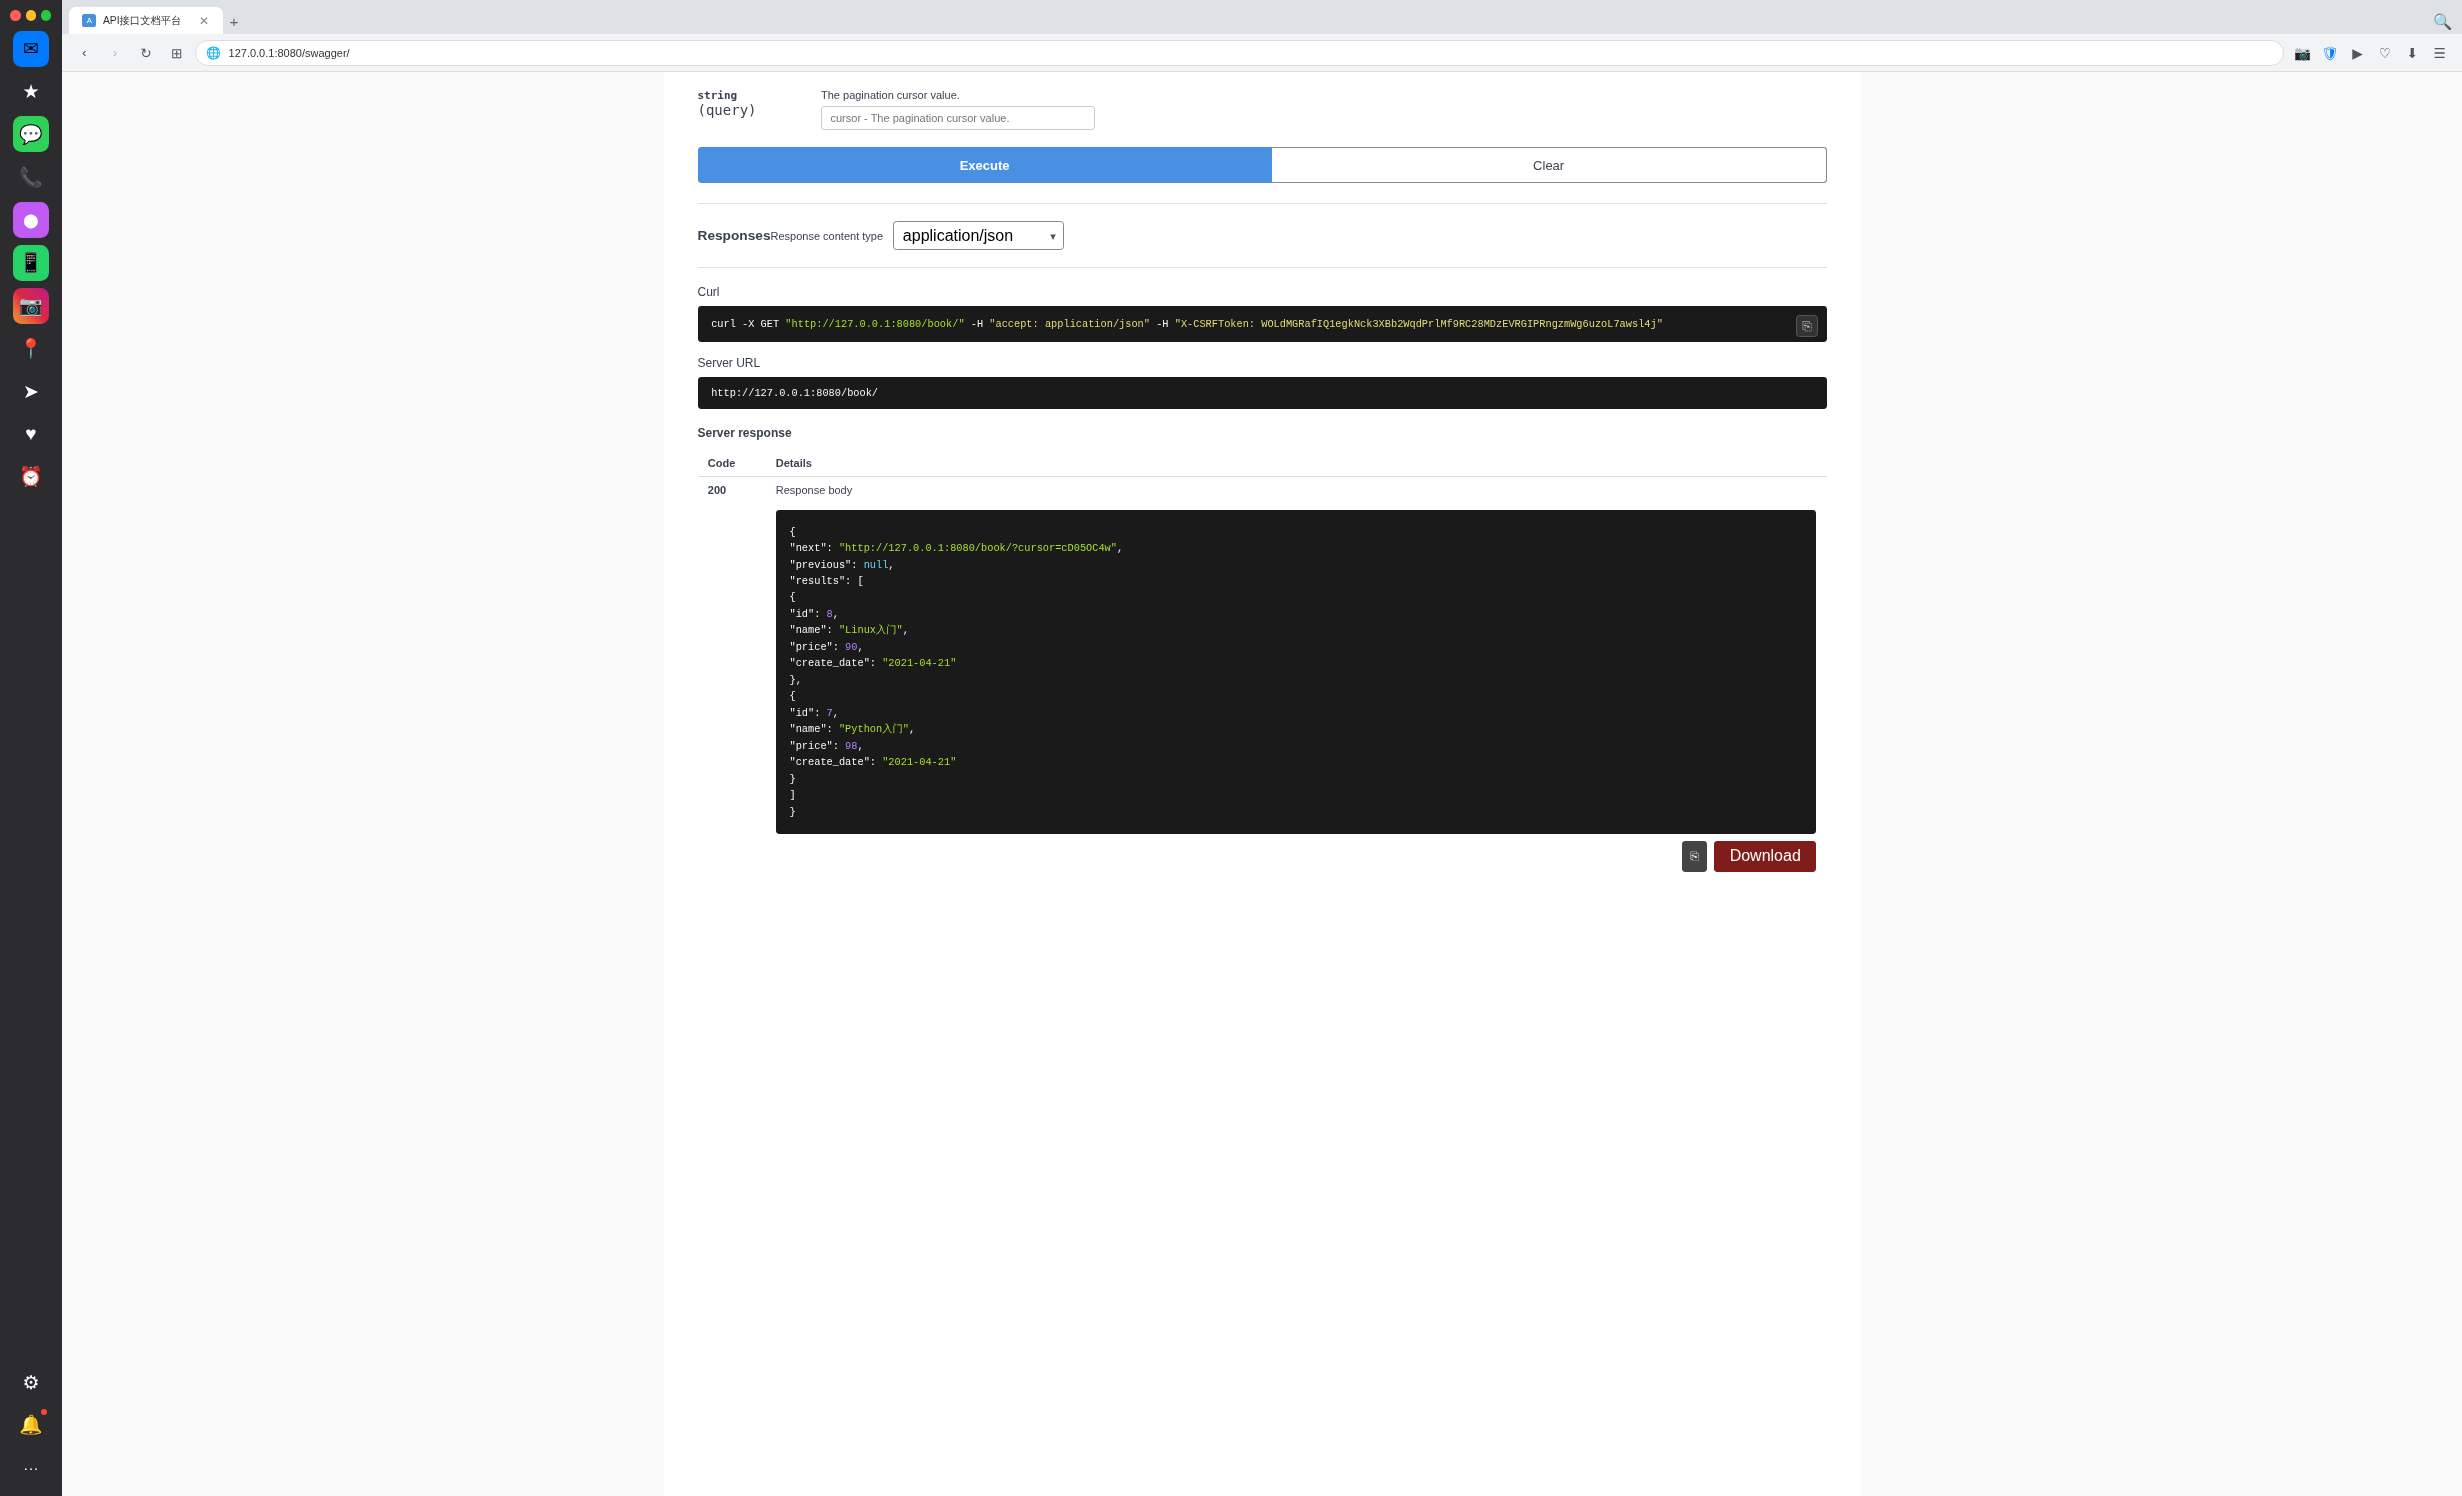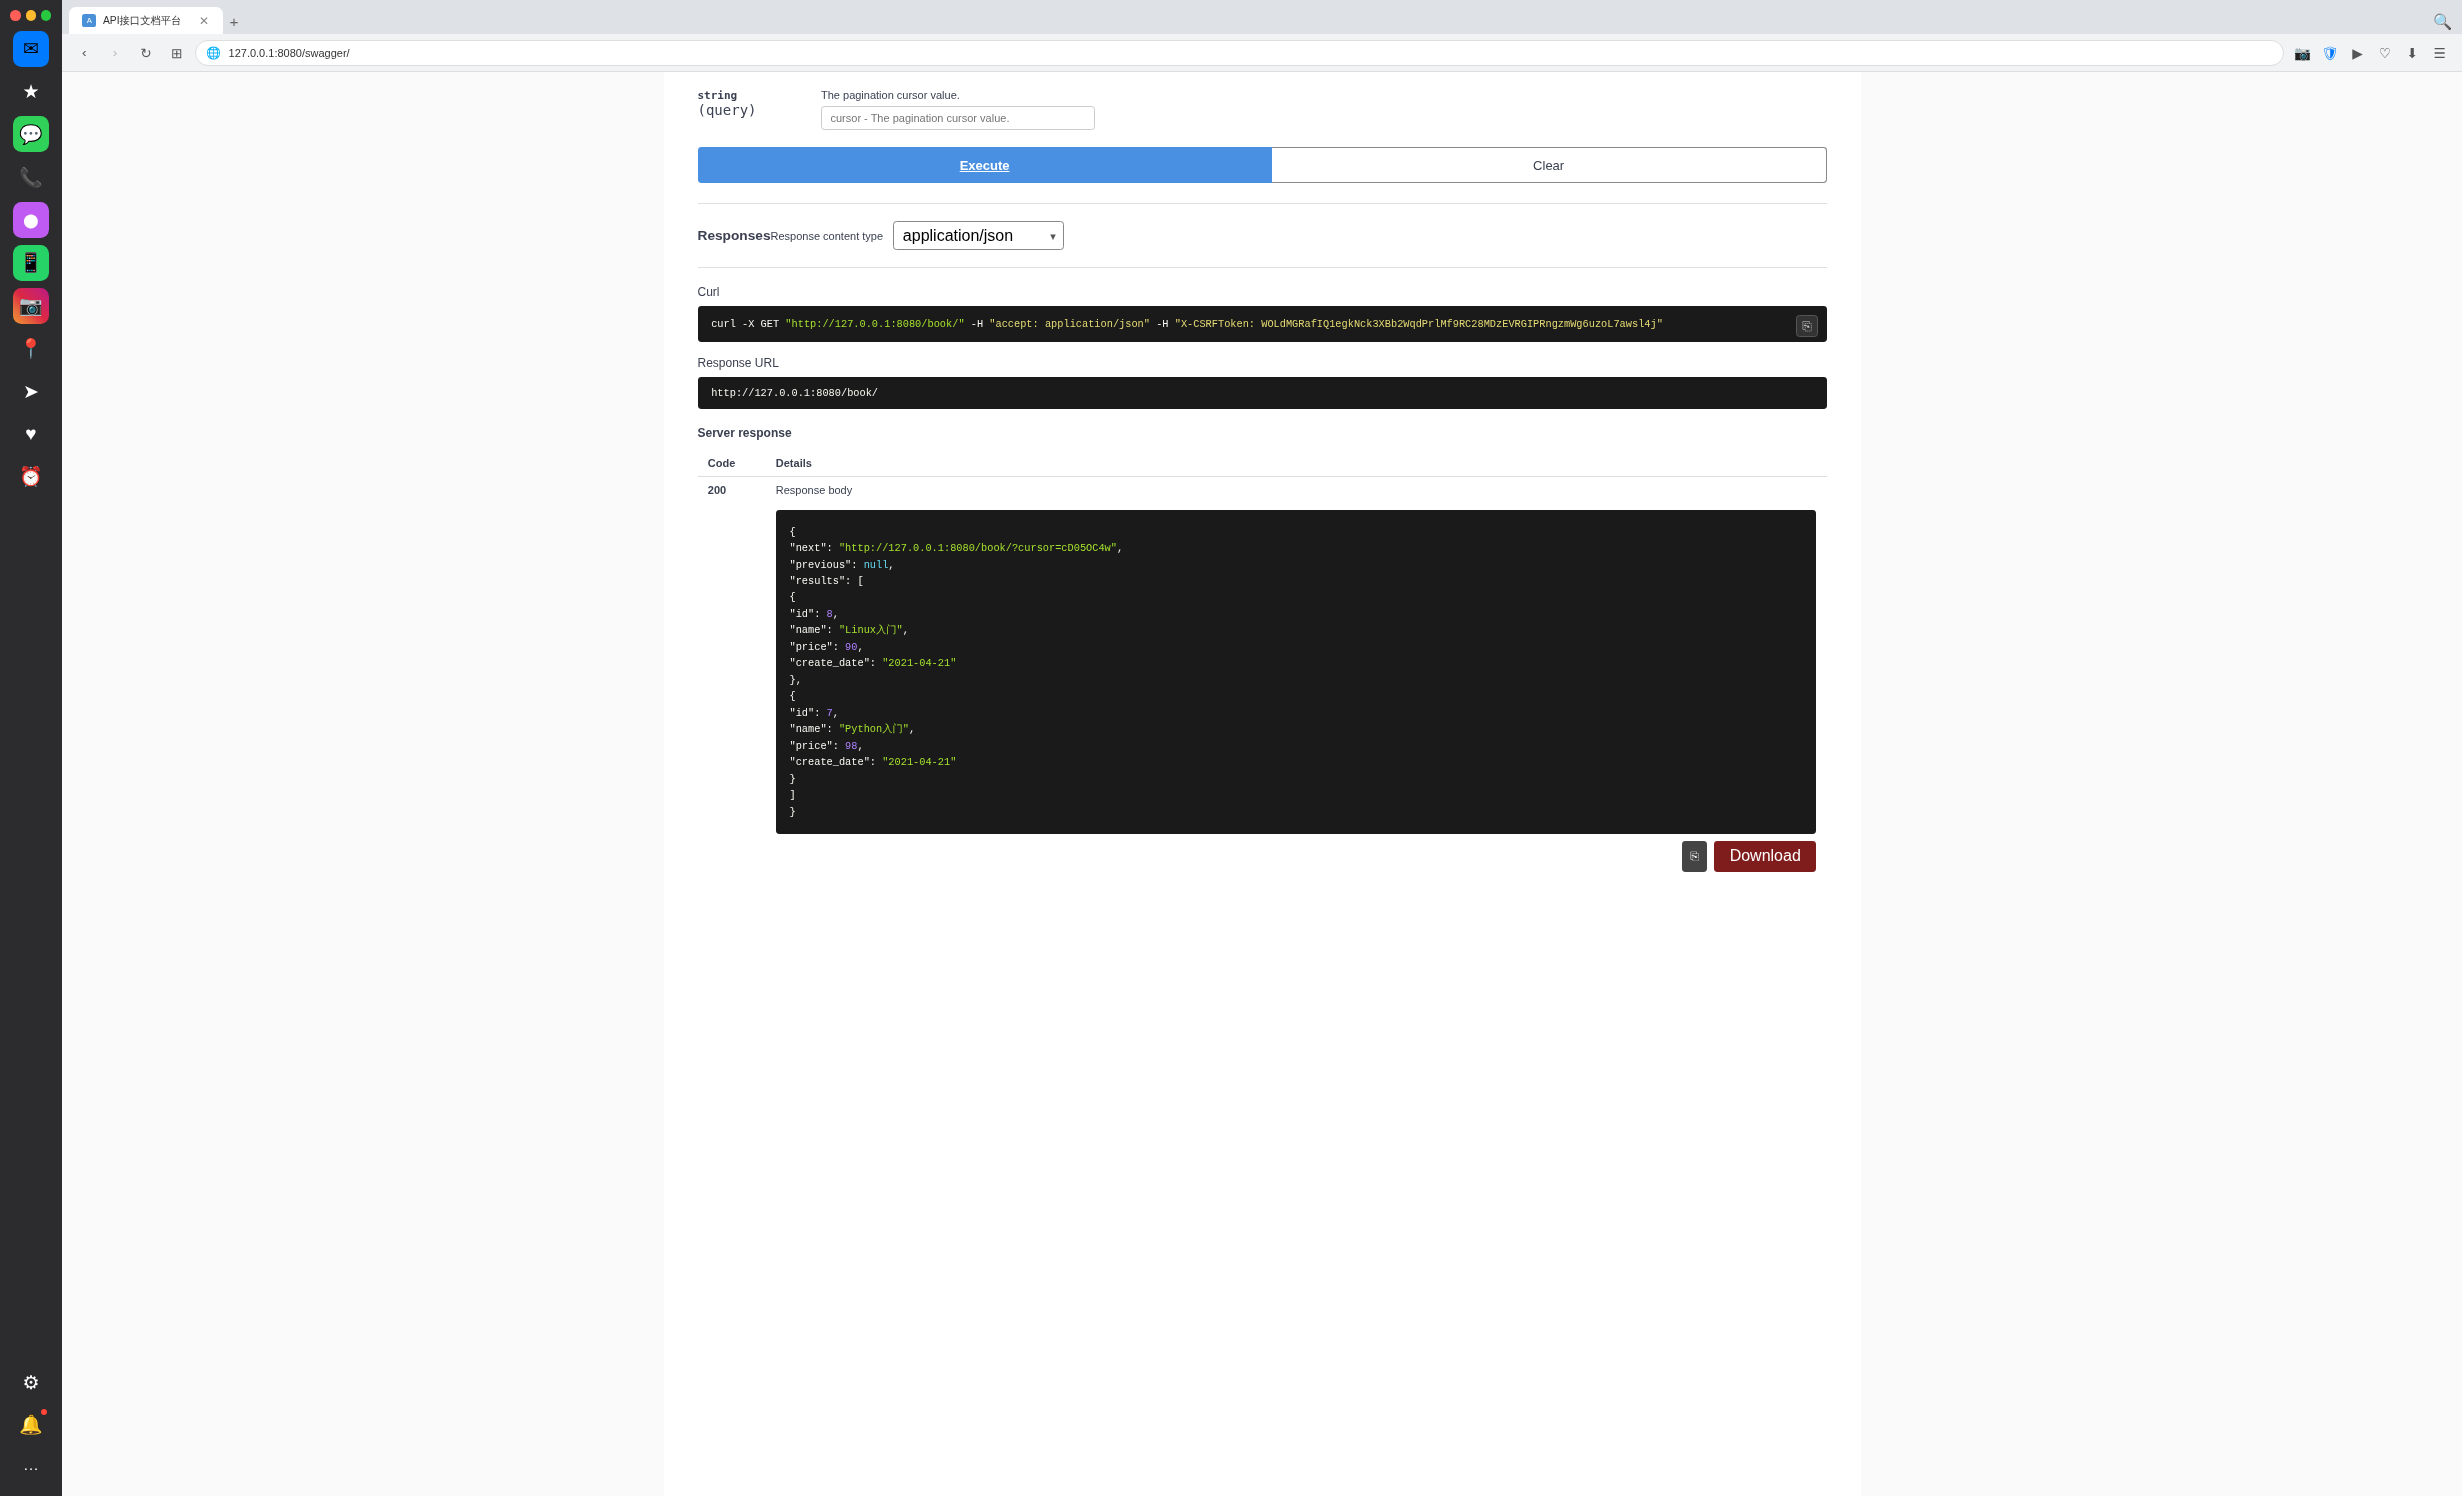--- a/index.html
+++ b/index.html
@@ -202,21 +202,20 @@
     .btn-execute {
       flex: 1;
       background: #4990e2;
       color: white;
       border: none;
       padding: 10.3px;
       font-size: 13px;
       font-weight: 600;
       cursor: pointer;
       border-radius: 3.4px 0 0 3.4px;
-      text-decoration: underline;
     }
     .btn-clear {
       flex: 1;
       background: white;
       color: #3b4151;
       border: 0.9px solid #888;
       border-left: none;
       padding: 0;
       font-size: 13px;
       font-weight: 500;
@@ -526,21 +525,21 @@
           <span class="text-green"> "http://127.0.0.1:8080/book/"</span>
           <span>  -H  </span>
           <span class="text-string">"accept: application/json"</span>
           <span>  -H  </span>
           <span class="text-string">"X-CSRFToken: WOLdMGRafIQ1egkNck3XBb2WqdPrlMf9RC28MDzEVRGIPRngzmWg6uzoL7awsl4j"</span>
           <button class="copy-icon">⎘</button>
         </div>
       </div>
 
       <div>
-        <div class="section-label">Response URL</div>
+        <div class="section-label">Server URL</div>
         <div class="request-url-block">
           <span>http://127.0.0.1:8080/book/</span>
         </div>
       </div>
 
       <div>
         <div class="server-response-title">Server response</div>
         <table class="response-table">
           <thead>
             <tr>

